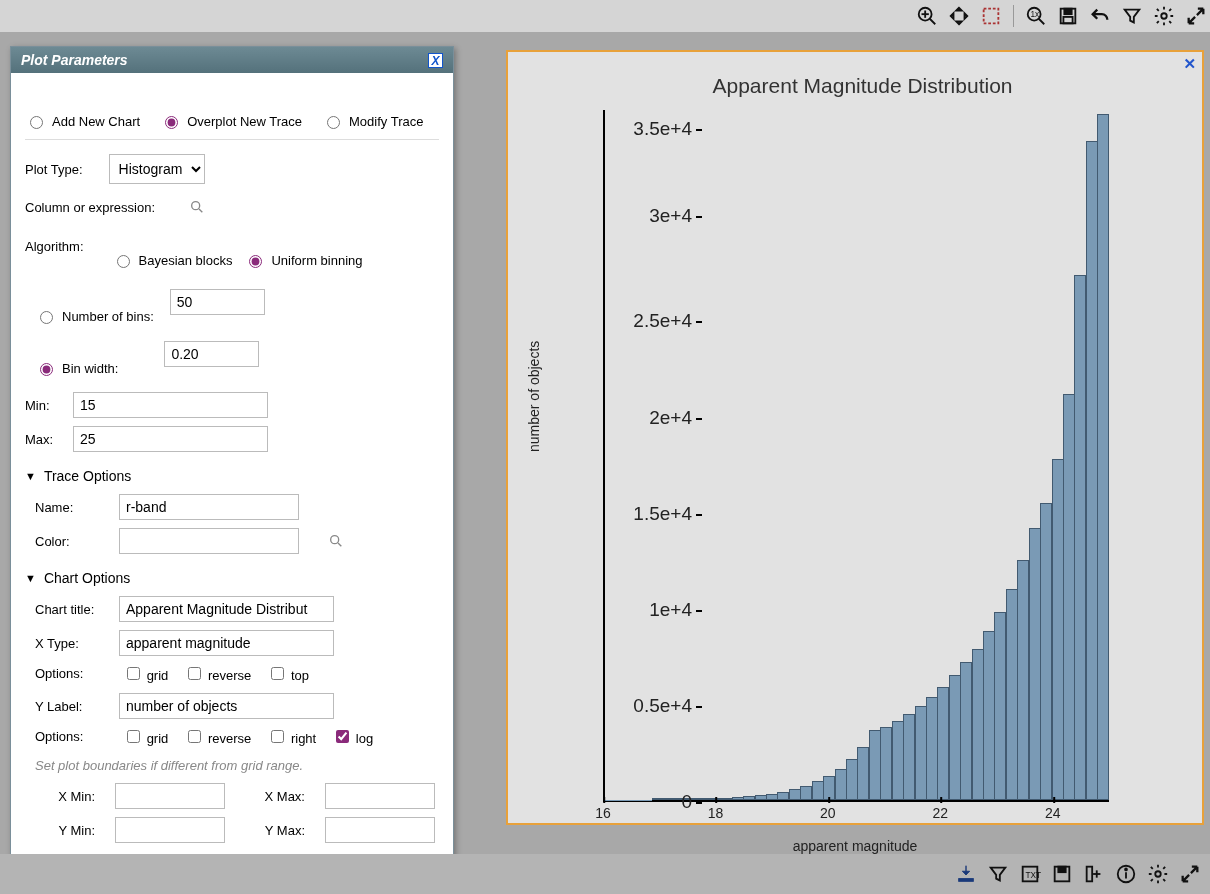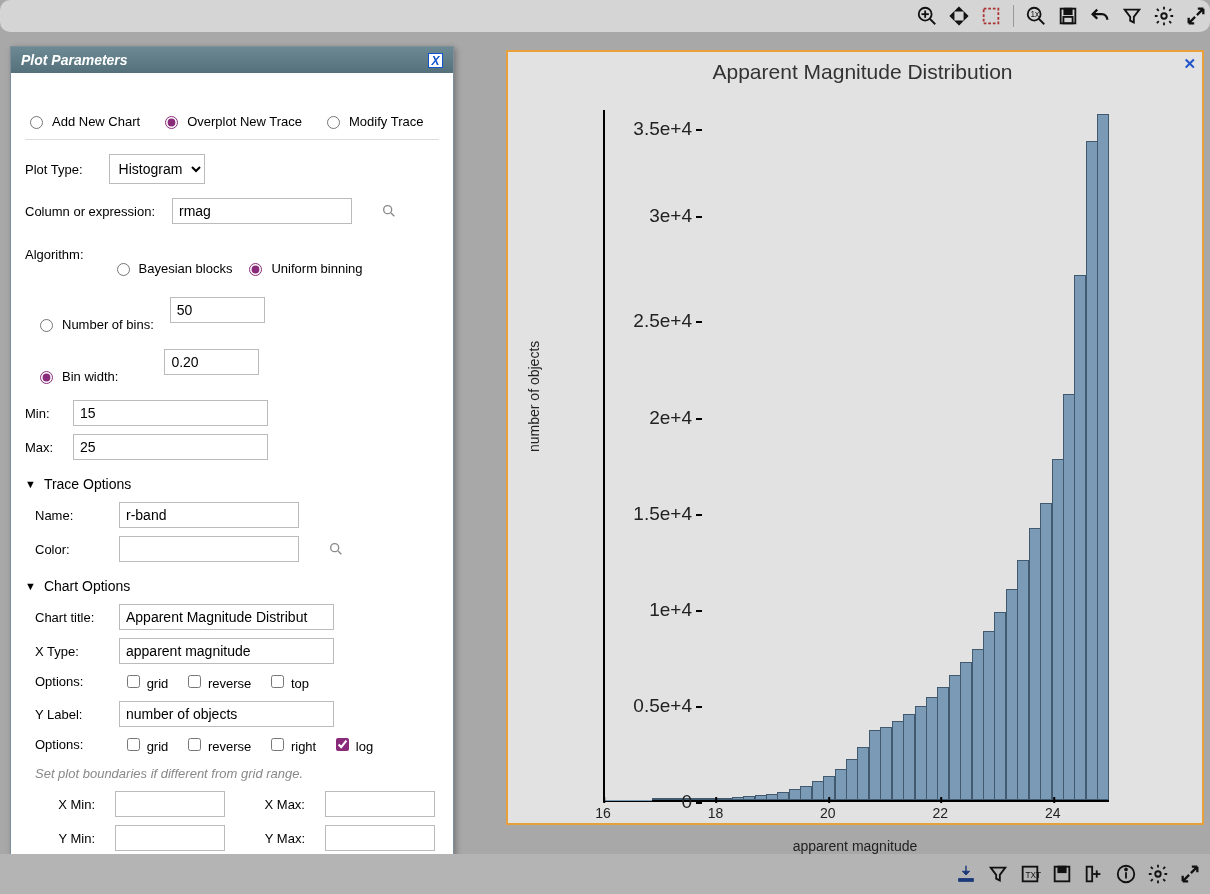--- a/index.html
+++ b/index.html
@@ -19,21 +19,20 @@
   position: absolute;
   top: 0; right: 0;
   height: 32px;
   display: flex;
   gap: 4px;
   padding: 2px 0 2px 8px;
   background: #d5d5d5;
   width: 100%;
   justify-content: flex-end;
   align-items: center;
-  border-radius: 10px;
 }
 .top-toolbar .tbtn {
   width: 28px; height: 28px;
   display: flex; align-items: center; justify-content: center;
   border: 1px solid transparent;
   cursor: pointer;
 }
 .top-toolbar .sep { border-left: 1px solid #999; height: 22px; margin: 0 4px; }
 
 
@@ -68,21 +67,21 @@
   top: 3px; right: 6px;
   color: #2255cc;
   font-weight: bold;
   cursor: pointer;
   font-size: 15px;
 }
 .plot-title {
   text-align: center;
   font-size: 21px;
   color: #333;
-  margin-top: 8px;
+  margin-top: 22px;
   padding-left: 15px;
 }
 .plot-area {
   position: absolute;
   left: 95px; top: 58px;
   width: 506px; height: 692px;
   background: #e2e2e2;
   border-left: 2px solid #000;
   border-bottom: 2px solid #000;
 }
@@ -371,21 +370,20 @@
         </label>
     </div>
 
     <div class="form-row">
       <span class="lbl">Plot Type:</span>
       <select style="margin-left:14px;padding:5px;"><option>Histogram</option></select>
     </div>
 
     <div class="form-row" style="margin-top:14px;">
       <span class="lbl" style="width:135px;">Column or expression:</span>
-      <input type="text" style="width: 180px;" value="rmag">
       <span class="mag-icon" style="margin-left:16px;">
           <svg width="16" height="16" viewBox="0 0 24 24" fill="none" stroke="#888" stroke-width="2">
             <circle cx="10" cy="10" r="6"></circle>
             <line x1="15" y1="15" x2="20" y2="20"></line>
           </svg>
         </span>
     </div>
 
     <div class="form-row rad">
       <span class="lbl">Algorithm:</span>

